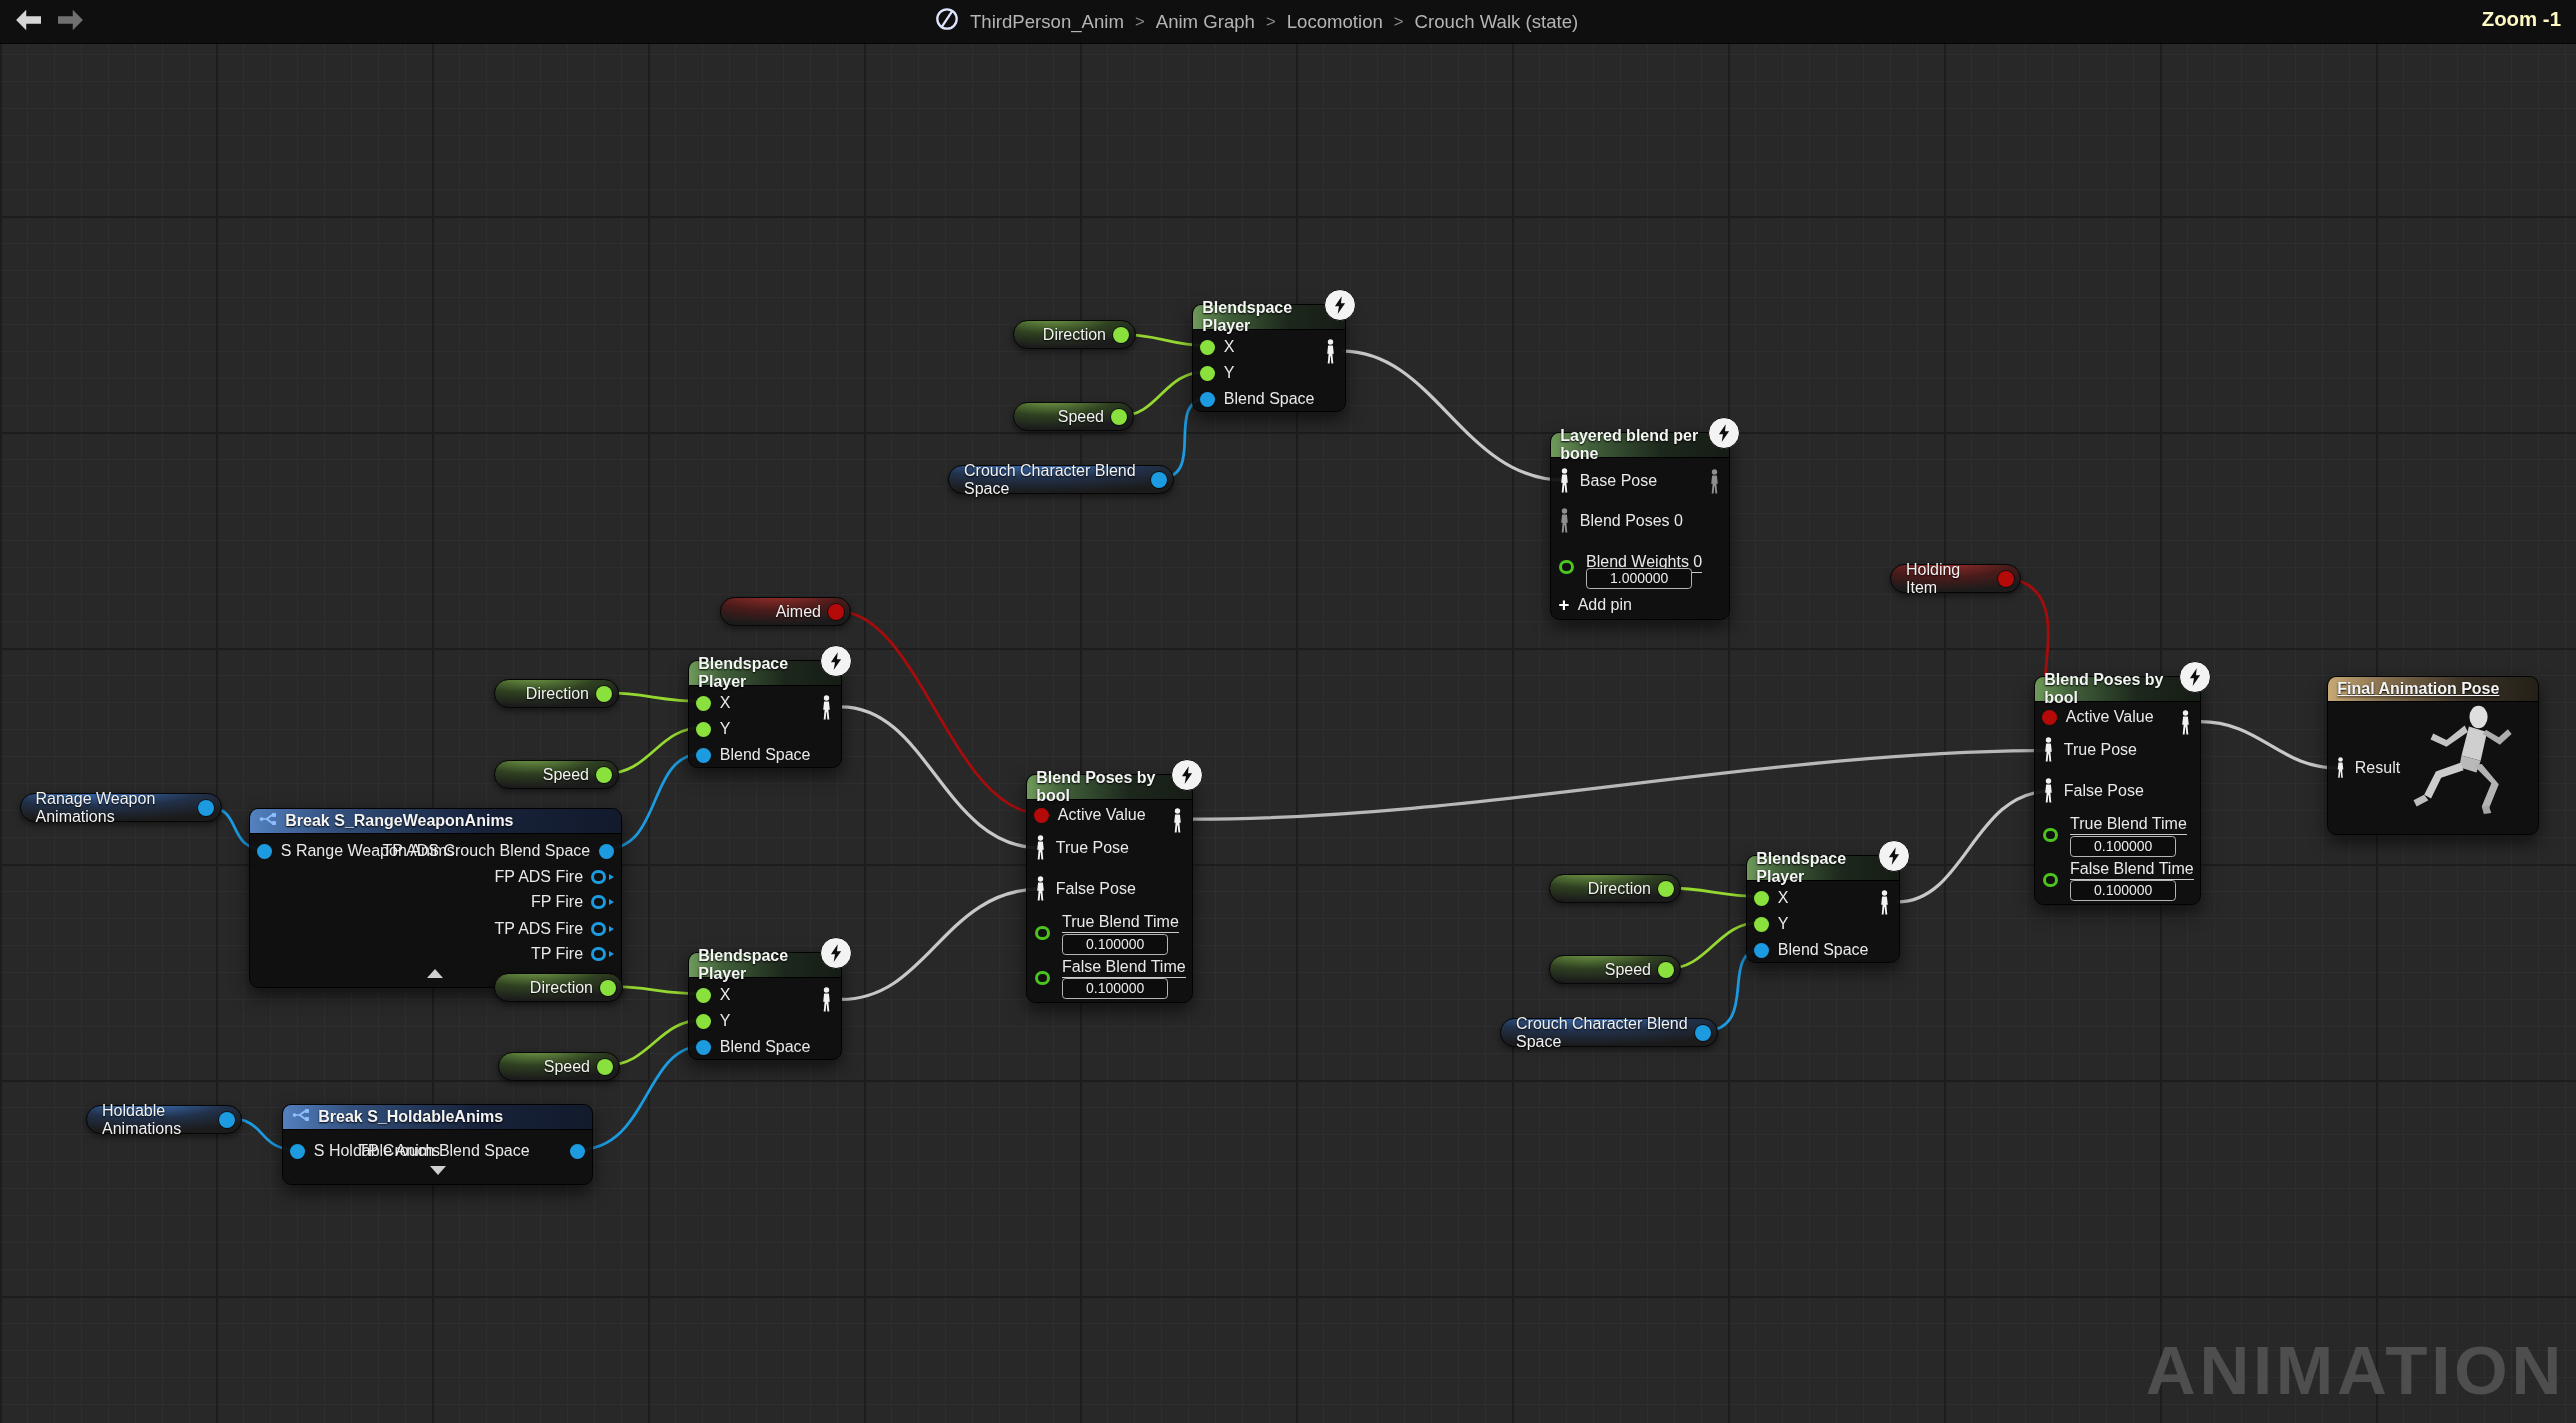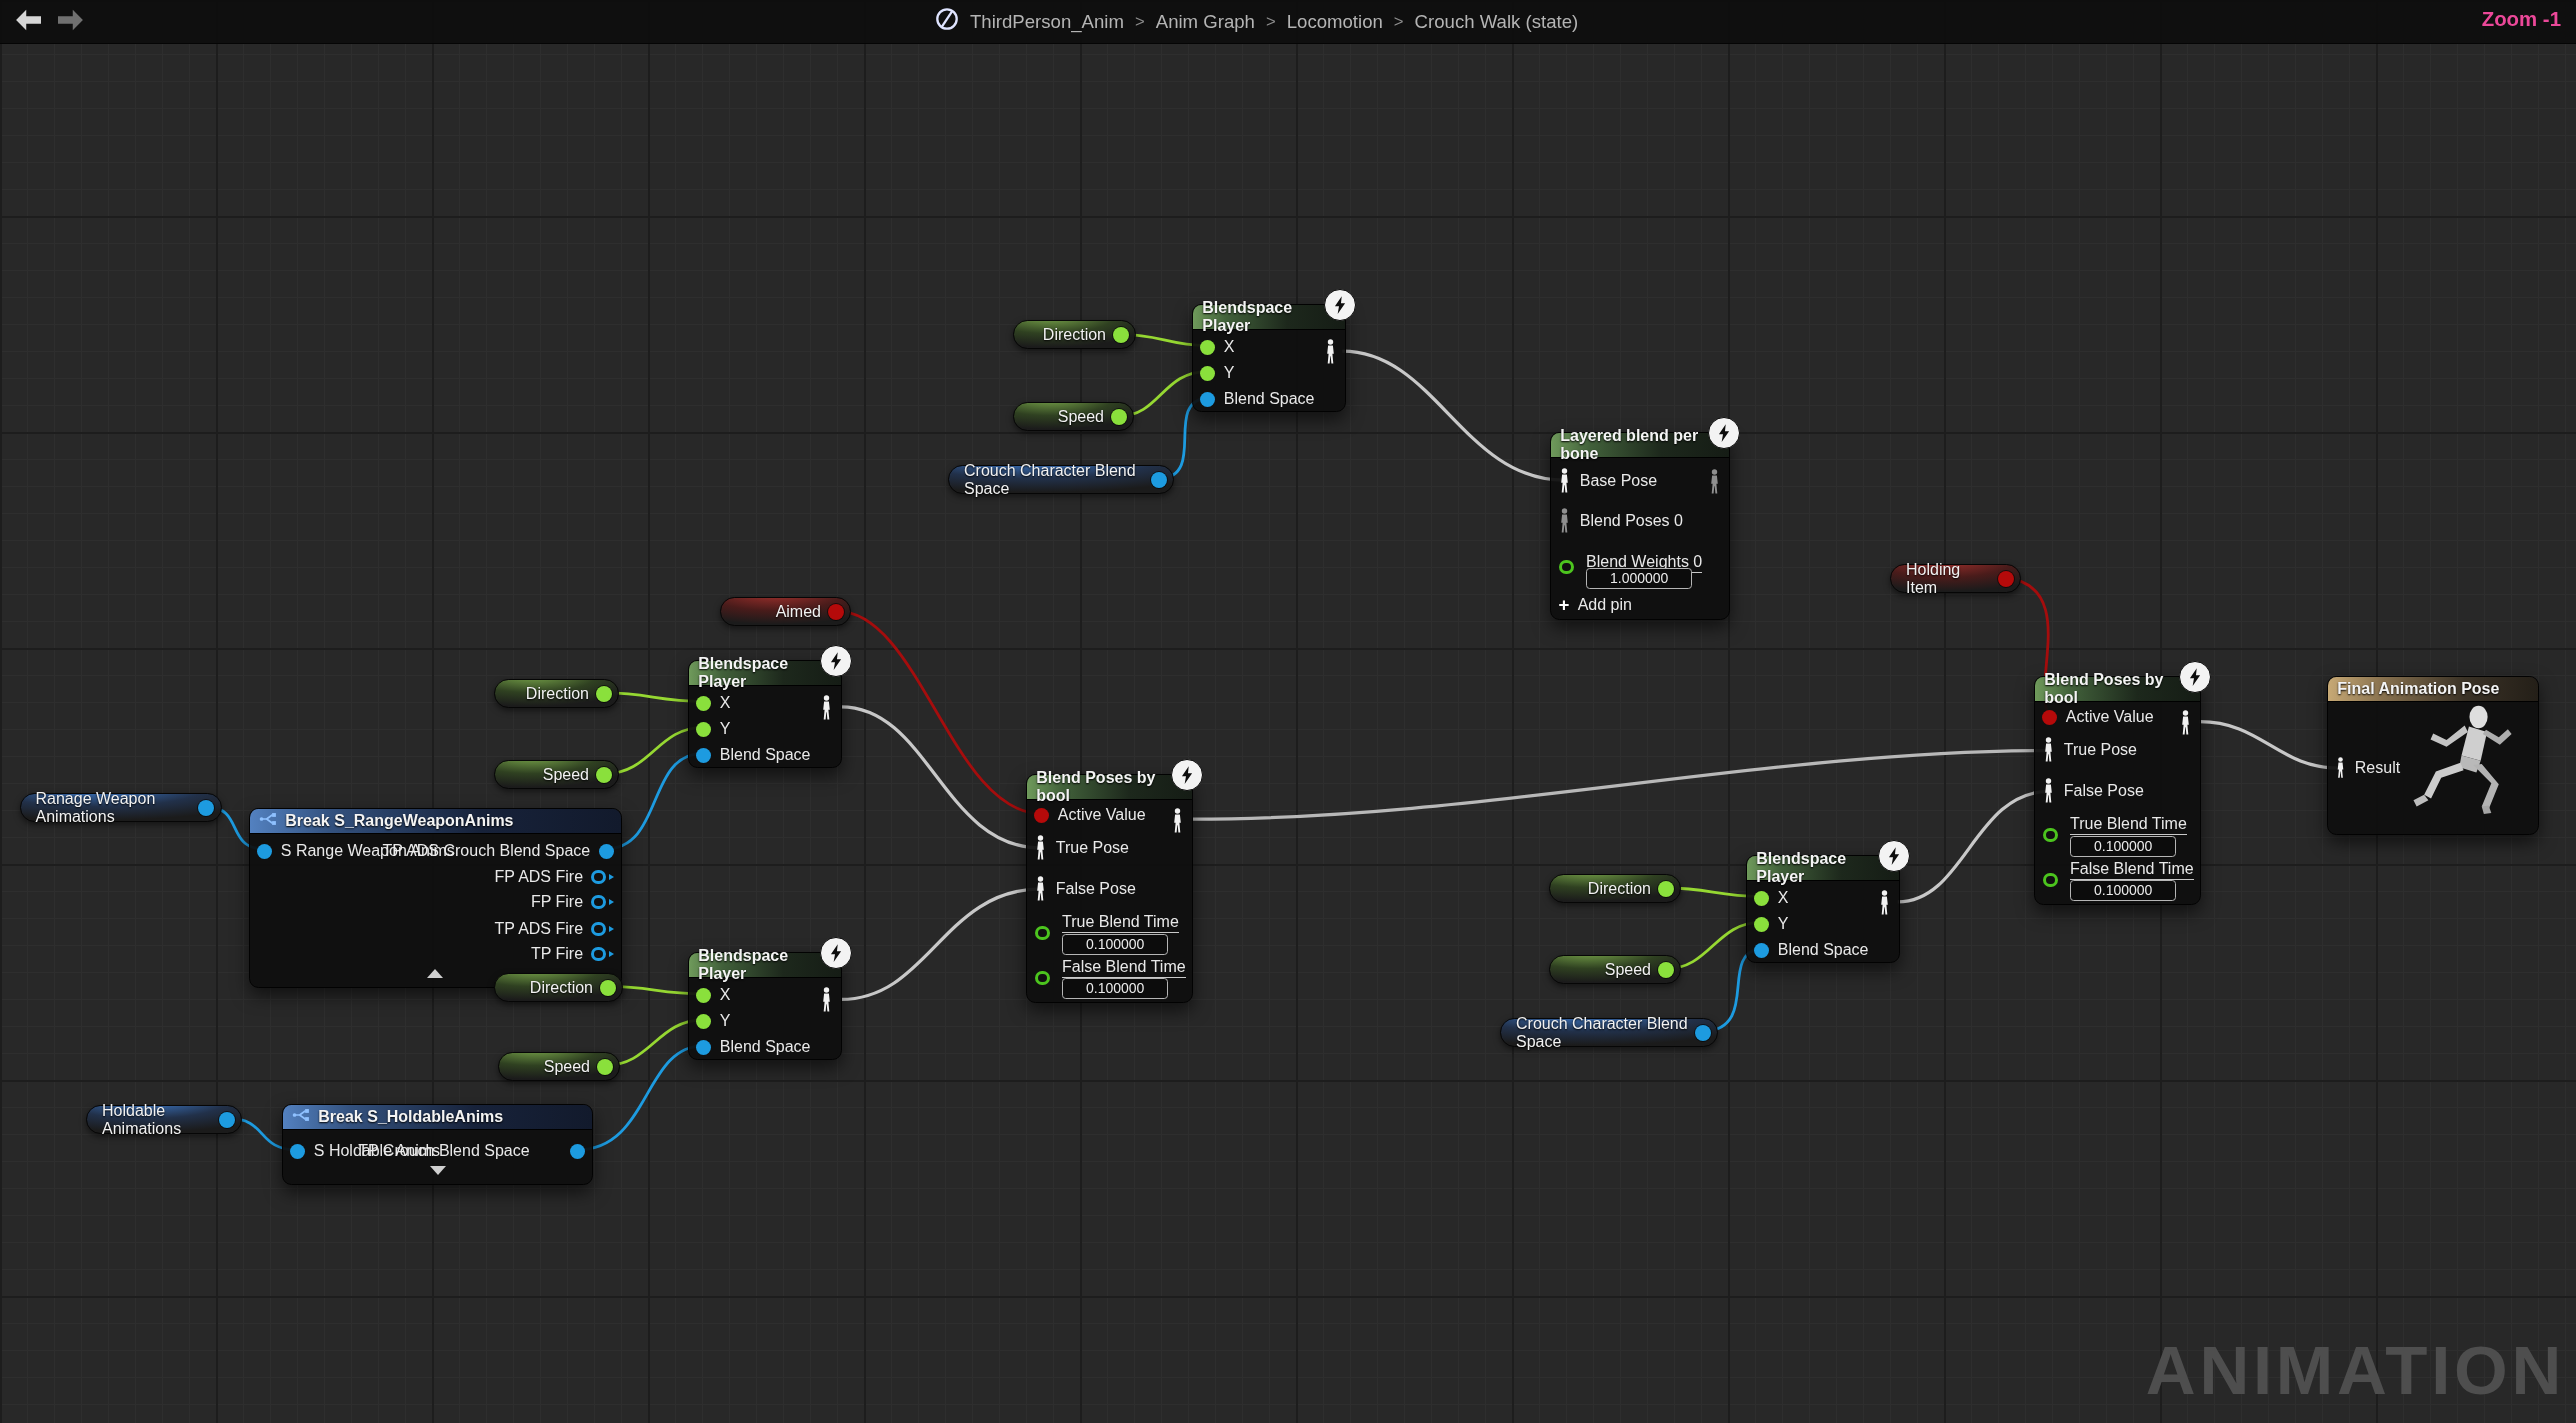--- a/index.html
+++ b/index.html
@@ -14,32 +14,32 @@
       linear-gradient(90deg,#2e2e2e 0.9px,transparent 0.9px);
     background-size:216px 216px,216px 216px,27px 27px,27px 27px;
   }
   
   .topbar{position:absolute;left:0;top:0;width:100%;height:43px;background:rgba(13,13,13,.92);
     border-bottom:0.9px solid #050505;z-index:20;}
   .navarrow{position:absolute;top:8.4px;cursor:pointer;}
   .crumbs{position:absolute;left:935px;top:0;height:43px;display:flex;align-items:center;gap:11px;
     color:#b4b4b4;font-size:18.6px;}
   .crumb-sep{color:#8d8d8d;font-size:16.7px;}
-  .zoomlbl{position:absolute;right:15px;top:8.4px;font-size:20.4px;font-weight:bold;color:#ec4899;}
+  .zoomlbl{position:absolute;right:15px;top:8.4px;font-size:20.4px;font-weight:bold;color:#fef9c3;}
   
   svg.wires{position:absolute;left:0;top:0;z-index:1;}
   svg.wires path{fill:none;}
   
   .node{position:absolute;background:rgba(15,15,15,.94);border:0.9px solid #020202;border-radius:9.3px;
     box-shadow:0 7.4px 16.7px rgba(0,0,0,.55);z-index:2;}
   .nh{height:24px;border-radius:8.4px 8.4px 0 0;display:flex;align-items:center;gap:7.4px;padding:0 9.3px;
     font-weight:bold;font-size:16px;color:#f4f4f4;text-shadow:0 0.9px 1.9px #000;border-bottom:0.9px solid #000;}
   .nh.green{background:linear-gradient(90deg,#6f9a5b 0%,#41603a 22%,#1d281c 62%,#151c15 100%);}
   .nh.blue{background:linear-gradient(90deg,#5381c0 0%,#33517e 22%,#17223a 62%,#121a2c 100%);}
-  .nh.tan{background:linear-gradient(90deg,#c7a975 0%,#8a7350 25%,#3a3226 65%,#241f18 100%);}
+  .nh.tan{background:linear-gradient(90deg,#c7a975 0%,#8a7350 25%,#3a3226 65%,#241f18 100%);text-decoration:underline;}
   .row{position:absolute;left:7.4px;display:flex;align-items:center;gap:8.4px;height:24px;
     font-size:16px;color:#e9e9e9;}
   .rowr{position:absolute;right:7.4px;display:flex;align-items:center;gap:8.4px;height:24px;
     font-size:16px;color:#e9e9e9;}
   .pin{width:15px;height:15px;border-radius:50%;flex:0 0 auto;}
   .pin.g{background:#8ae03c;}
   .pin.b{background:#1d9be0;}
   .pin.r{background:#b50a0a;}
   .pinring{width:8.4px;height:8.4px;border-radius:50%;border:3.7px solid #4cc41e;background:transparent;flex:0 0 auto;}
   .pinring.b{border-color:#1d9be0;}

